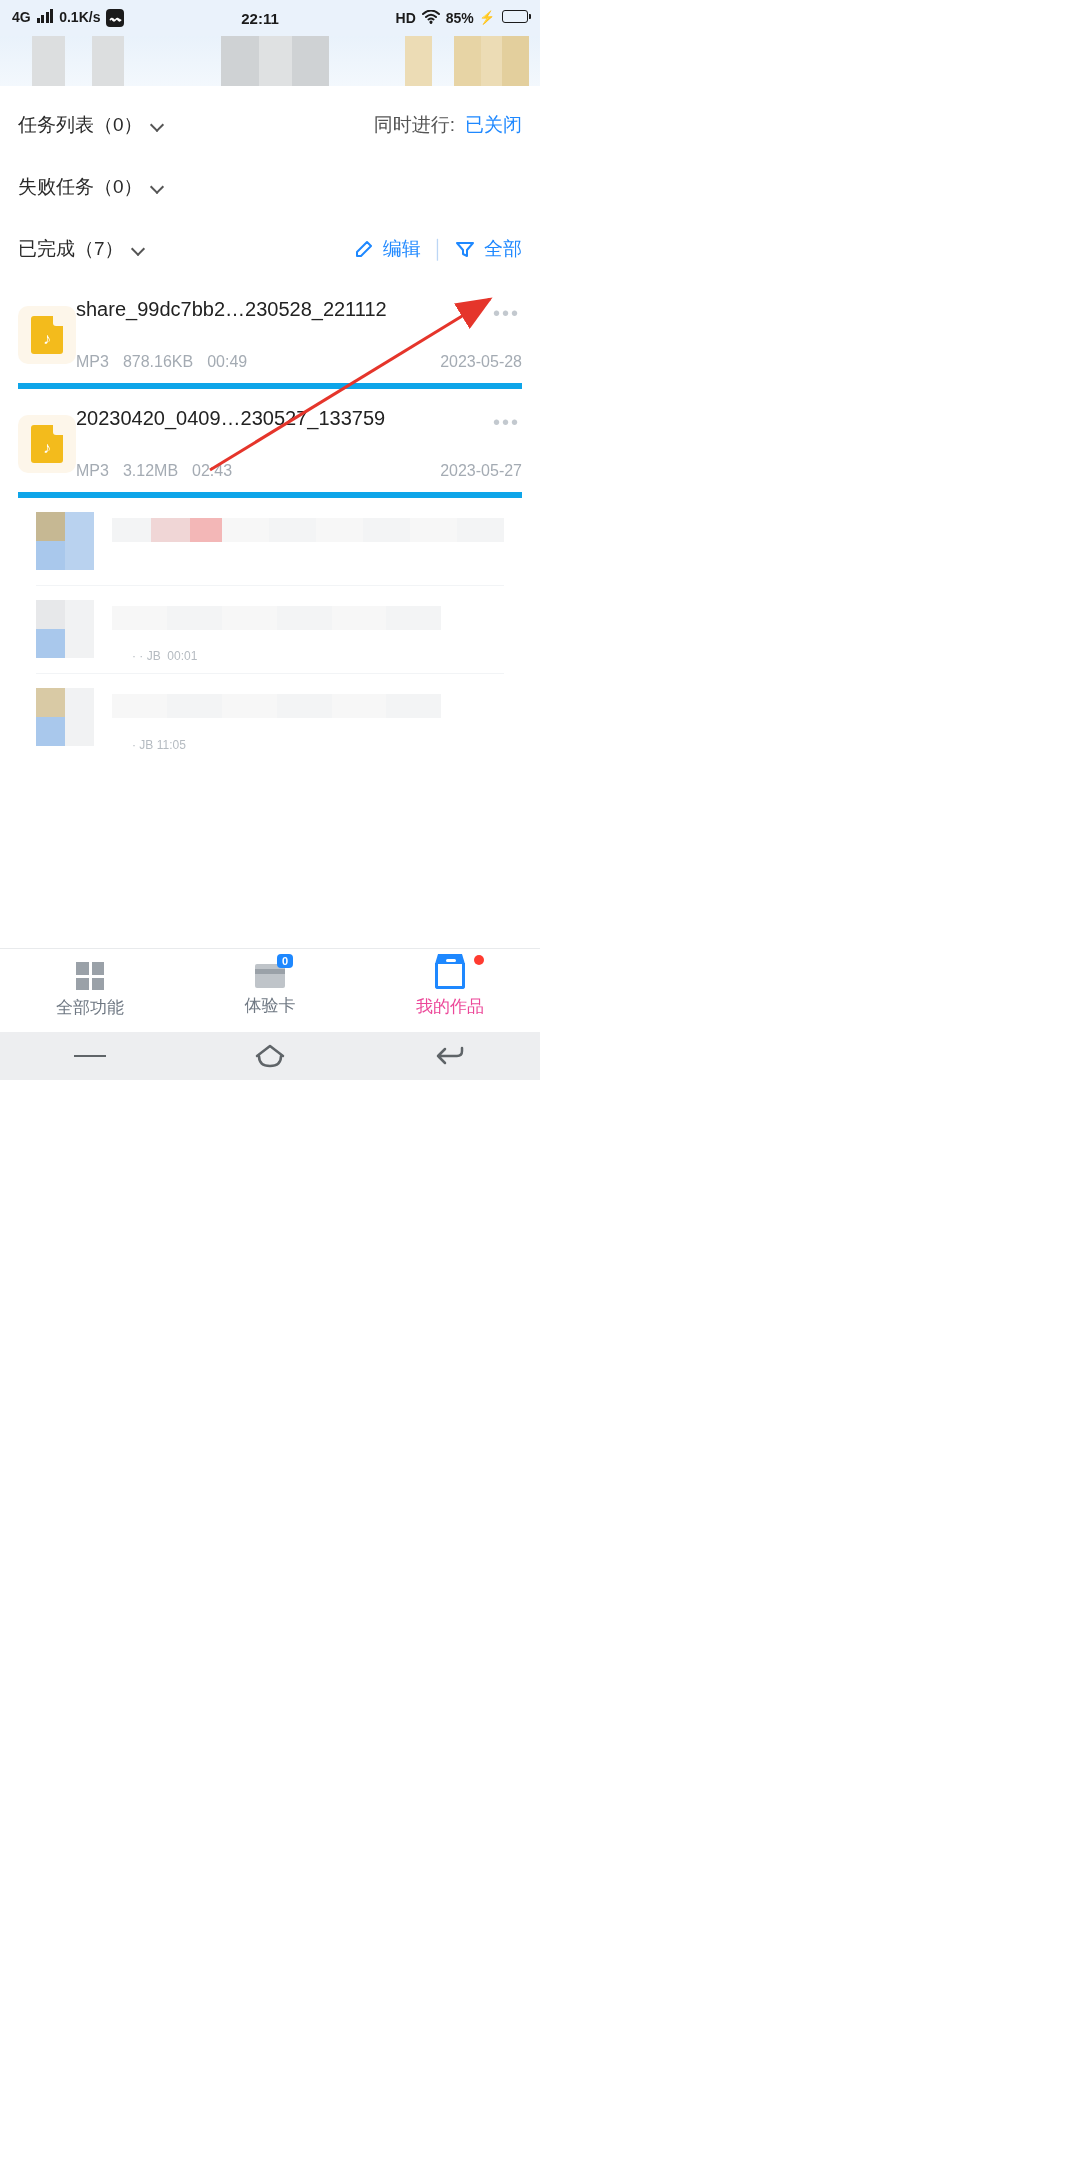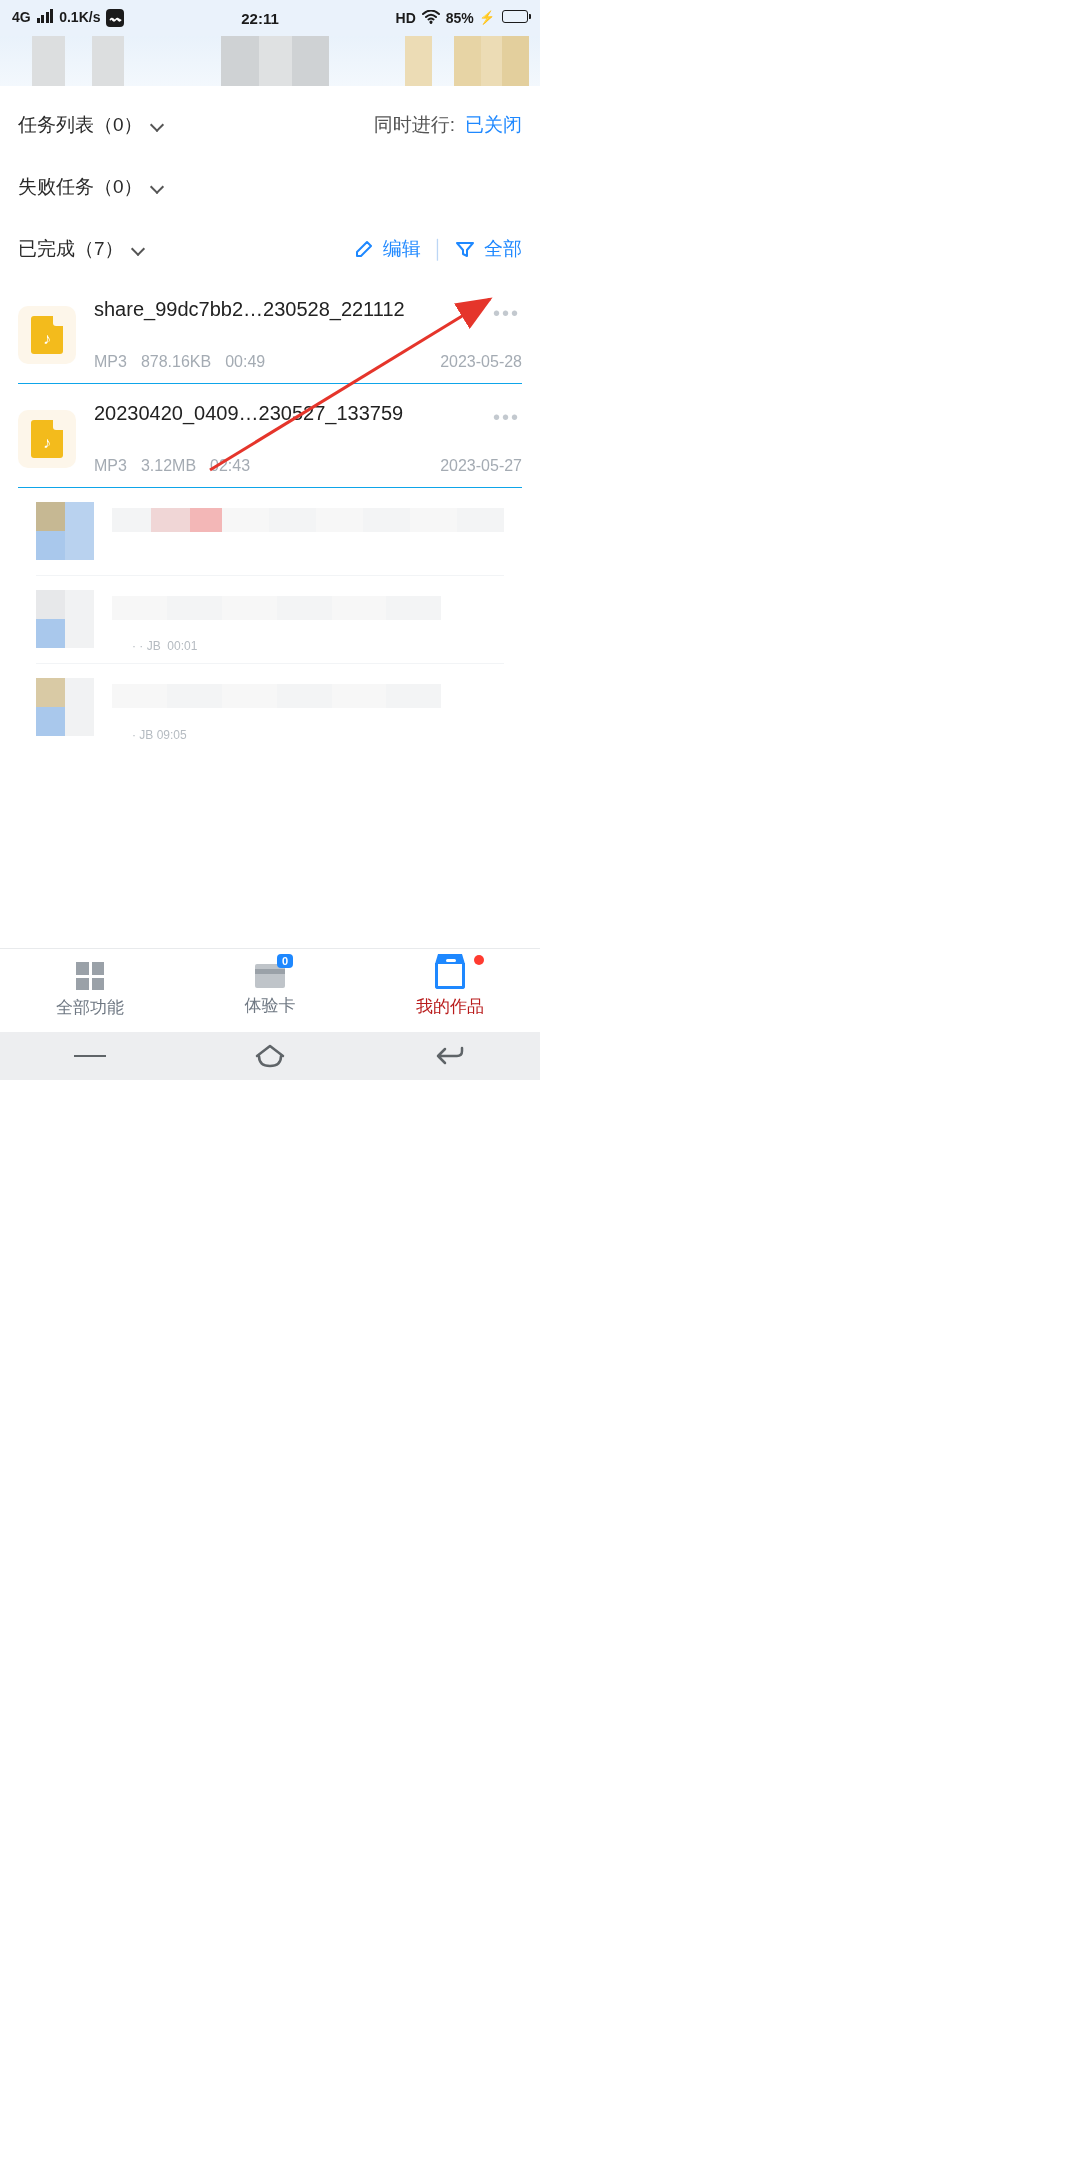--- a/index.html
+++ b/index.html
@@ -59,22 +59,22 @@
   }
   .section-right{display:flex;align-items:center;gap:10px;font-size:19px;}
   .gray{color:#555}
   .link{color:#1e88ff;font-weight:500}
   .sep{color:#bcd6f5;font-size:18px;padding:0 2px}
   .icon-pen, .icon-filter{color:#1e88ff;}
 
   
   .file-list{padding:0 18px;}
   .file-item{
-    display:flex;align-items:center;gap:18px;padding:18px 0 12px 0;
-    border-bottom:1px solid #0ea5e9;position:relative;
+    display:flex;align-items:center;gap:0;padding:18px 0 12px 0;
+    border-bottom:6px solid #0ea5e9;position:relative;
   }
   .file-icon{
     width:58px;height:58px;border-radius:10px;background:#fdf6ea;
     display:flex;align-items:center;justify-content:center;flex-shrink:0;
   }
   .file-icon-inner{
     width:32px;height:38px;background:#f3bb1c;border-radius:3px;position:relative;
   }
   .file-icon-inner::before{
     content:"";position:absolute;right:0;top:0;width:10px;height:10px;
@@ -103,21 +103,21 @@
   
   .arrow-svg{position:absolute;left:0;top:0;pointer-events:none;}
 
   
   .tab-bar{
     position:absolute;bottom:48px;left:0;right:0;height:84px;
     border-top:1px solid #e8eaec;background:#fff;display:flex;
   }
   .tab{flex:1;display:flex;flex-direction:column;align-items:center;justify-content:center;gap:6px;position:relative;}
   .tab-label{font-size:17px;color:#6f7883;}
-  .tab.active .tab-label{color:#b91c1c;}
+  .tab.active .tab-label{color:#ec4899;}
   .tab-icon-grid{width:28px;height:28px;display:grid;grid-template-columns:1fr 1fr;grid-template-rows:1fr 1fr;gap:3px;}
   .tab-icon-grid span{background:#9aa1a8;}
   .tab-icon-card{width:30px;height:24px;background:#bfc4c9;position:relative;border-radius:2px;}
   .tab-icon-card .stripe{position:absolute;top:5px;left:0;right:0;height:5px;background:#9aa1a8;}
   .tab-icon-card .badge{
     position:absolute;top:-10px;right:-8px;background:#1e88ff;color:#fff;
     font-size:11px;font-weight:700;padding:1px 5px;border-radius:4px;
   }
   .tab-icon-box{
     width:30px;height:26px;border:3px solid #1e88ff;border-top:none;position:relative;border-radius:0 0 3px 3px;
@@ -305,21 +305,21 @@
       <div style="left:29px;top:29px;width:29px;height:29px;background:#f1f2f3"></div>
     </div>
     <div class="bars">
       <span style="width:14%;background:#f7f7f7"></span>
       <span style="width:14%;background:#f3f4f5"></span>
       <span style="width:14%;background:#f7f7f7"></span>
       <span style="width:14%;background:#f3f4f5"></span>
       <span style="width:14%;background:#f7f7f7"></span>
       <span style="width:14%;background:#f3f4f5"></span>
     </div>
-    <div class="meta-frag">· JB  09:05</div>
+    <div class="meta-frag">· JB  11:05</div>
   </div>
 
 </div>
 
 <svg class="arrow-svg" width="540" height="1080">
   <defs>
     <marker id="ah" markerWidth="12" markerHeight="10" refX="11" refY="5" orient="auto">
       <path d="M0 0 L12 5 L0 10 Z" fill="#e5352b"></path>
     </marker>
   </defs>

